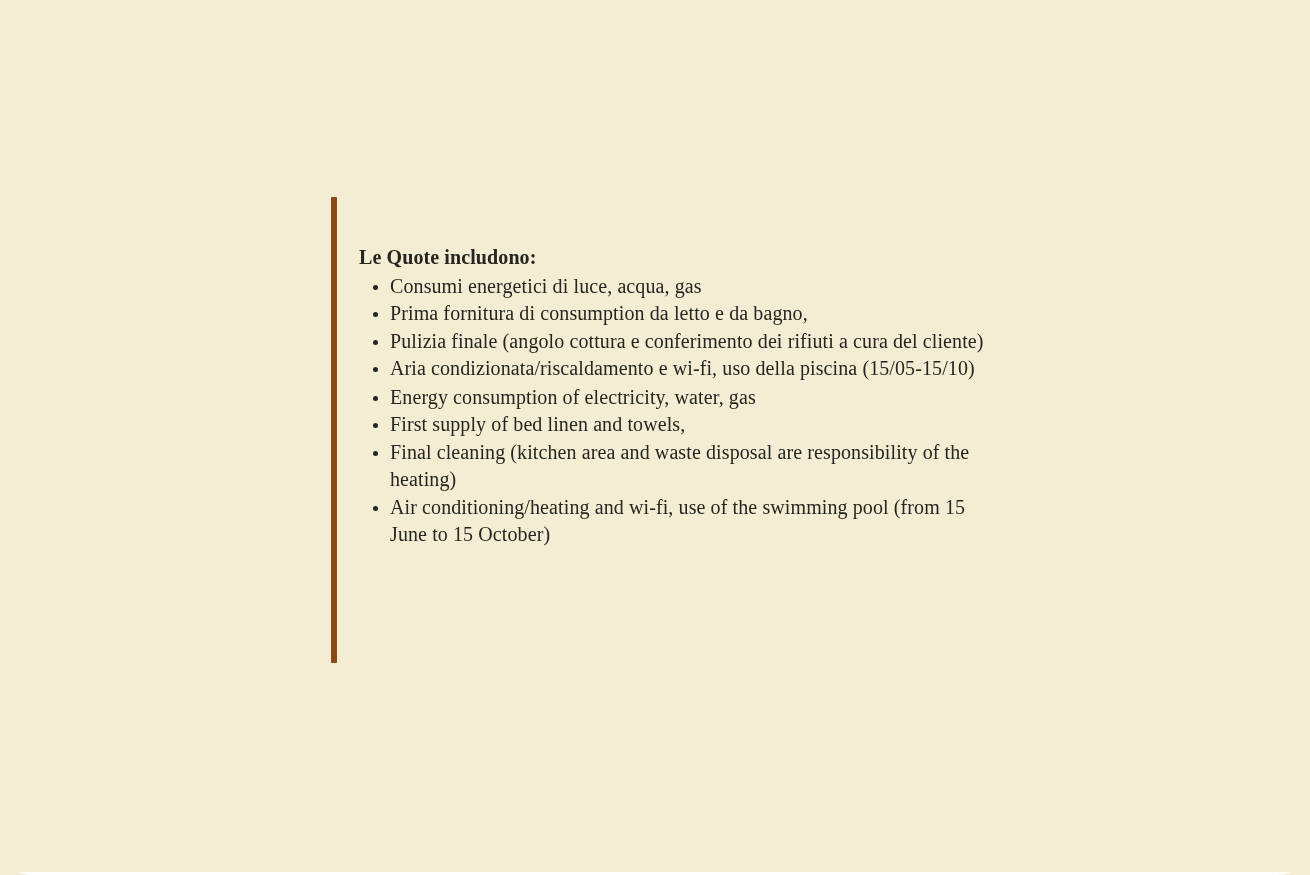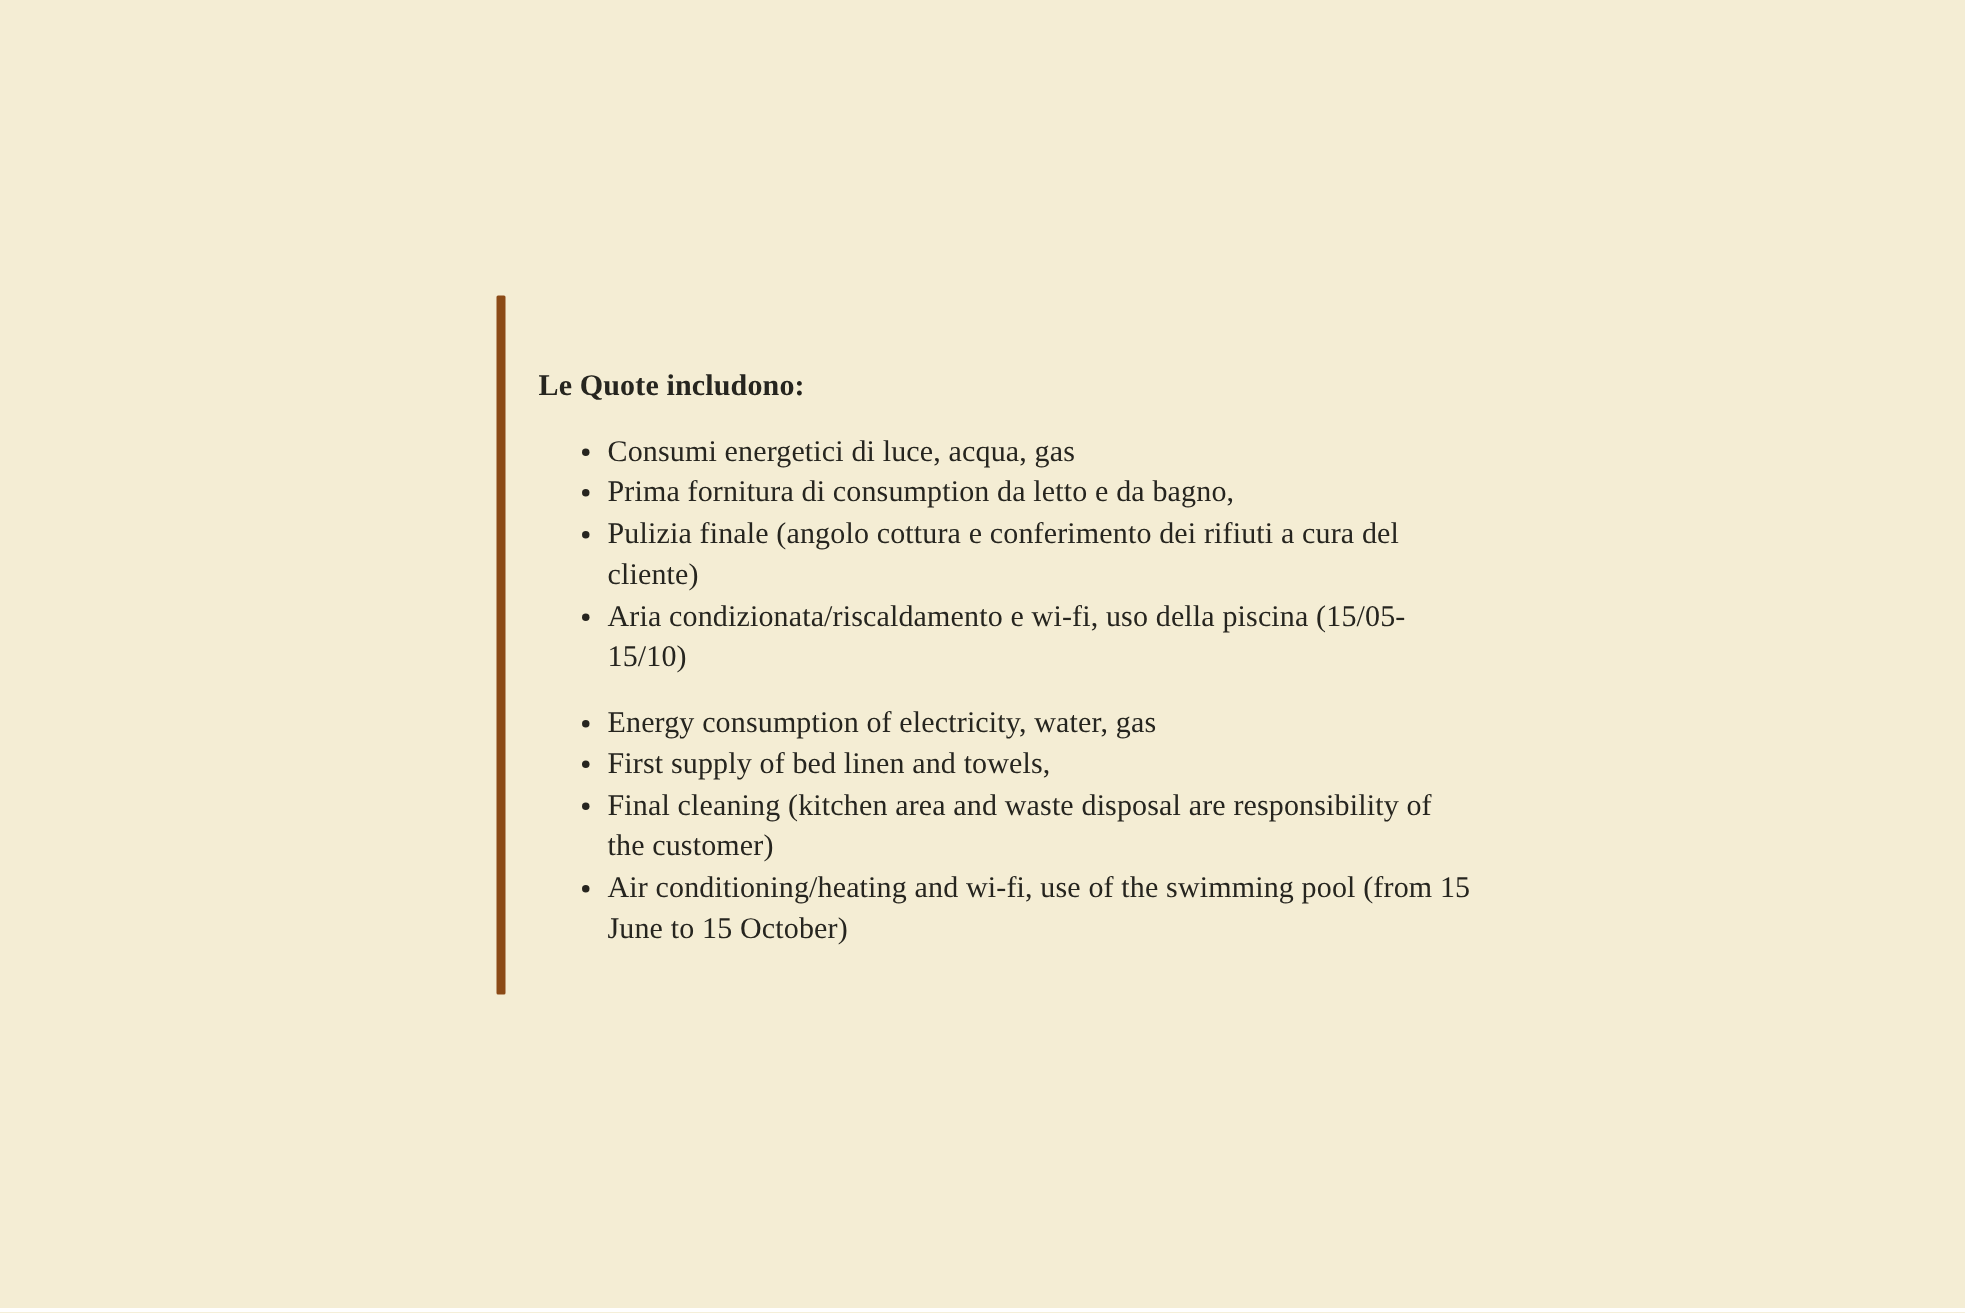--- a/index.html
+++ b/index.html
@@ -15,20 +15,21 @@
     background: var(--background);
   }
   .canvas {
     position: relative;
     width: 1310px;
     height: 875px;
     background: var(--background);
     overflow: hidden;
     font-family: "Liberation Serif", "DejaVu Serif", serif;
     color: var(--text);
+    border-radius: 32px;
   }
   .accent-bar {
     position: absolute;
     left: 331px;
     top: 197px;
     width: 6px;
     height: 466px;
     background: var(--accent-bar);
     border-radius: 1px;
   }
@@ -41,21 +42,21 @@
     line-height: 27.5px;
     letter-spacing: 0.1px;
   }
   .section-heading {
     margin: 0;
     font-size: 20px;
     line-height: 27.5px;
     font-weight: bold;
   }
   .rates-list {
-    margin: 16px;
+    margin: 1px;
     padding: 0 0 0 30px;
     list-style: disc outside;
   }
   .rates-list li {
     margin: 0;
     padding: 0;
   }
   .rates-list li::marker {
     font-size: 0.85em;
   }
@@ -83,21 +84,21 @@
       <li>Consumi energetici di luce, acqua, gas</li>
       <li>Prima fornitura di consumption da letto e da bagno,</li>
       <li>Pulizia finale (angolo cottura e conferimento dei rifiuti a cura del cliente)</li>
       <li>Aria condizionata/riscaldamento e wi-fi, uso della piscina (15/05-15/10)</li>
     </ul>
 
 
     <ul class="rates-list">
       <li>Energy consumption of electricity, water, gas</li>
       <li>First supply of bed linen and towels,</li>
-      <li>Final cleaning (kitchen area and waste disposal are responsibility of the customer)</li>
+      <li>Final cleaning (kitchen area and waste disposal are responsibility of the heating)</li>
       <li>Air conditioning/heating and wi-fi, use of the swimming pool (from 15 June to 15 October)</li>
     </ul>
 
   </div>
 
   <div class="bottom-strip"></div>
 
 </div>
 
 </body></html>

